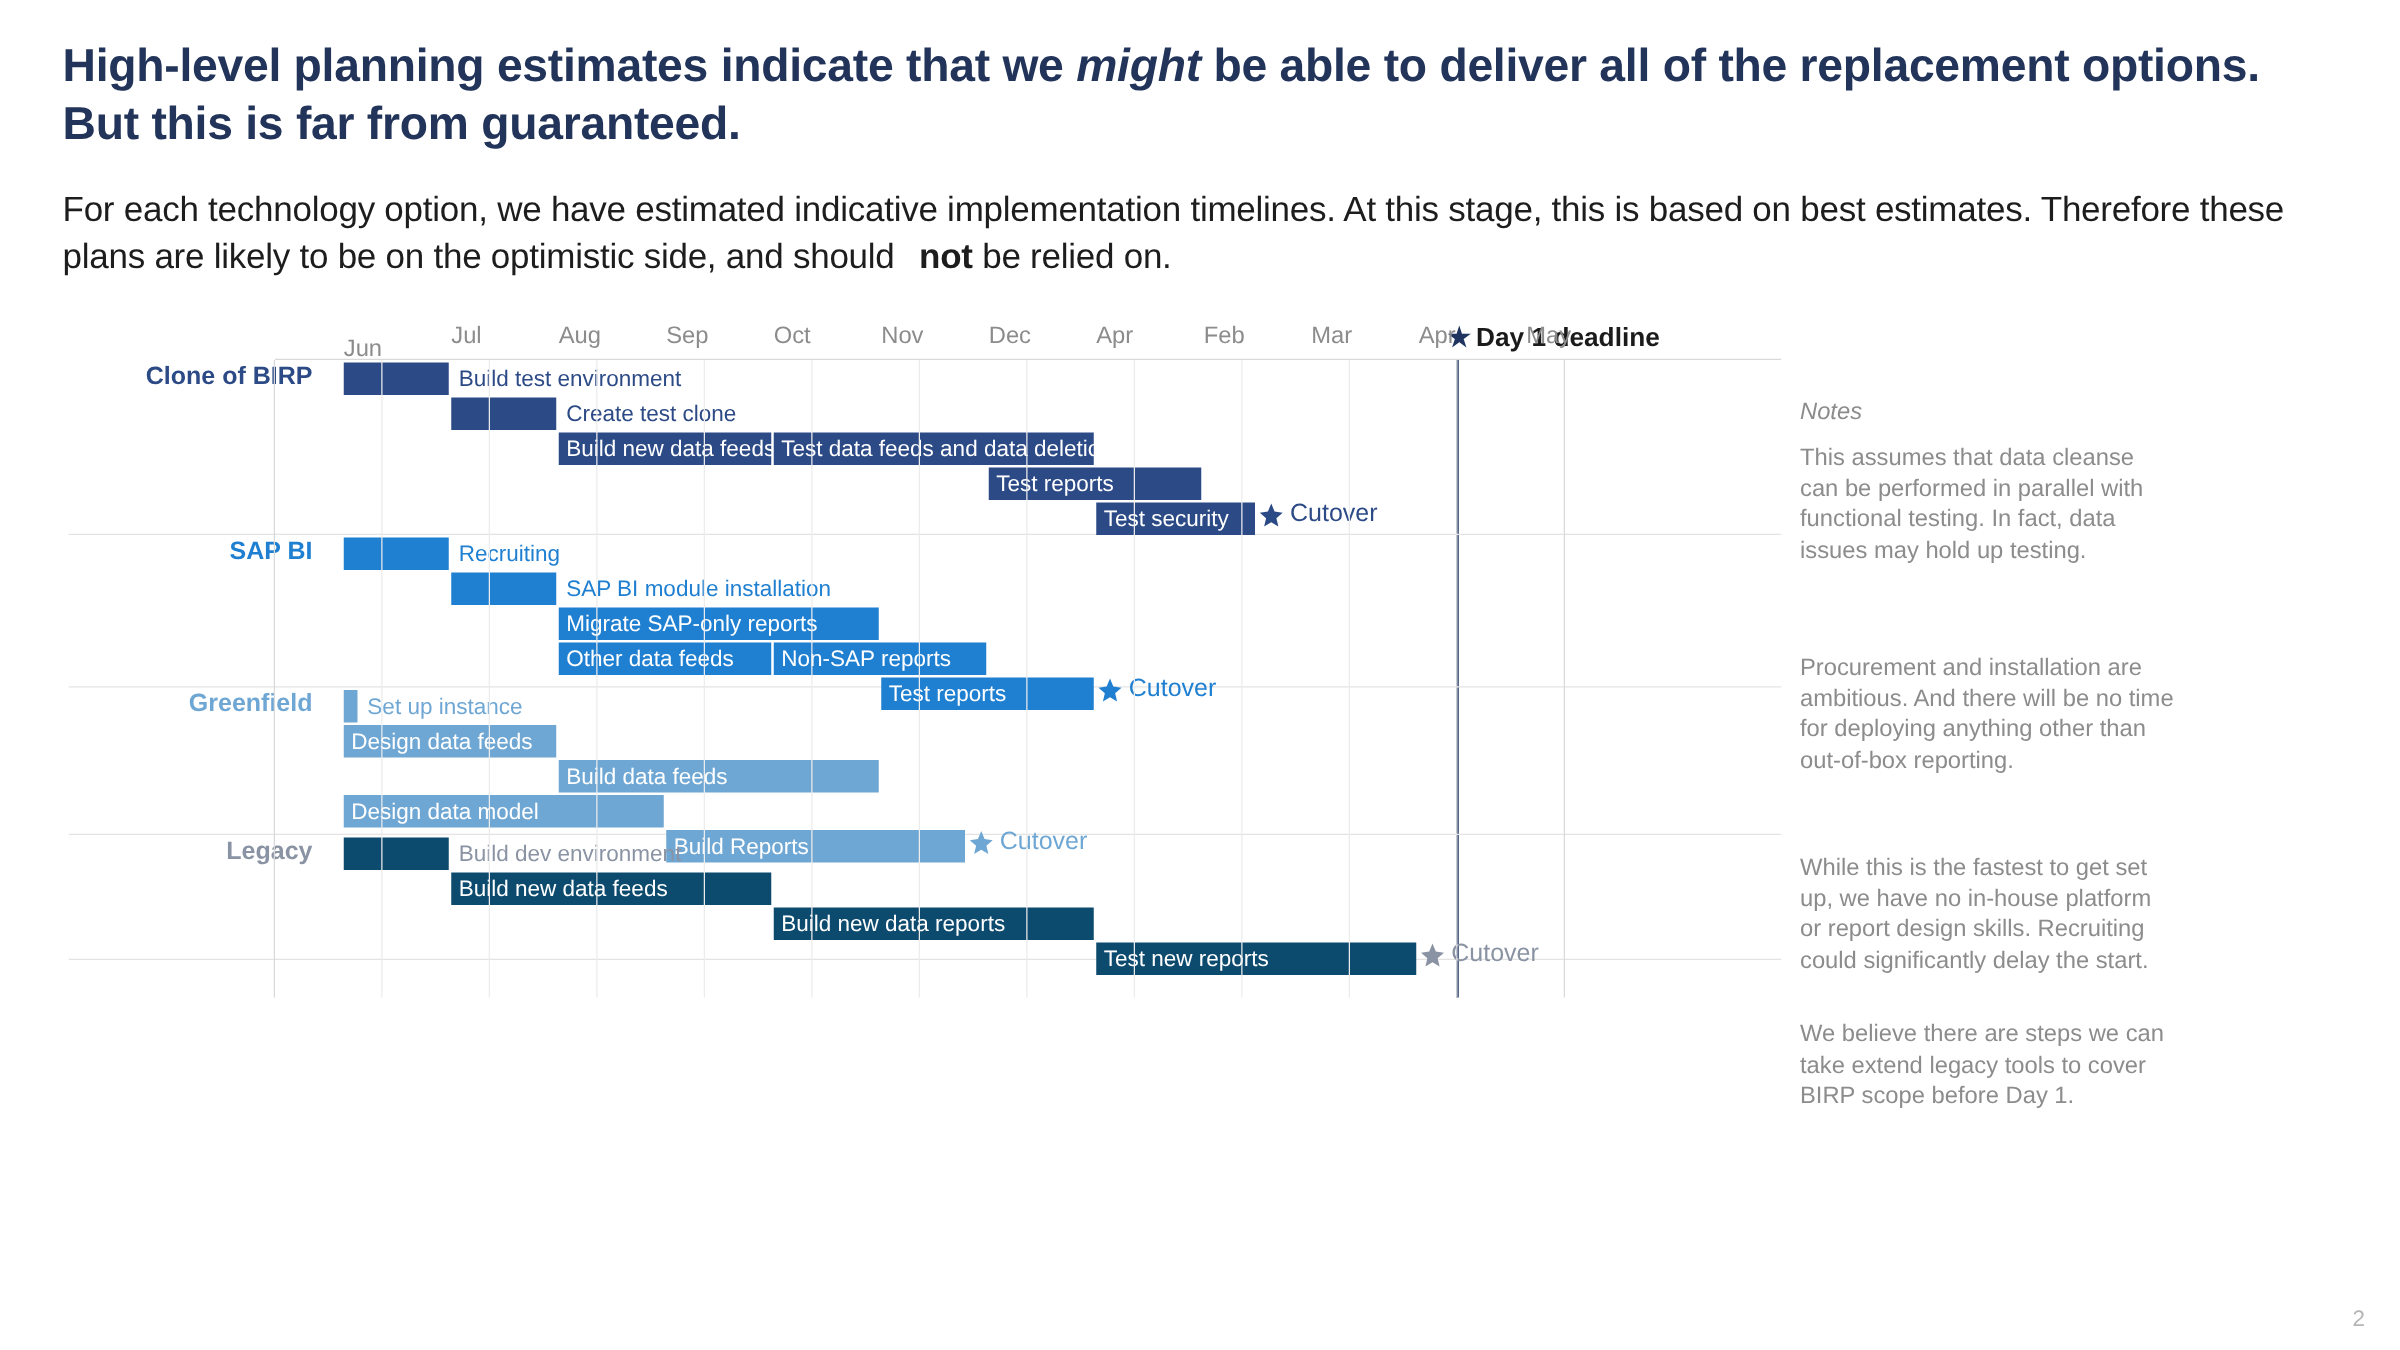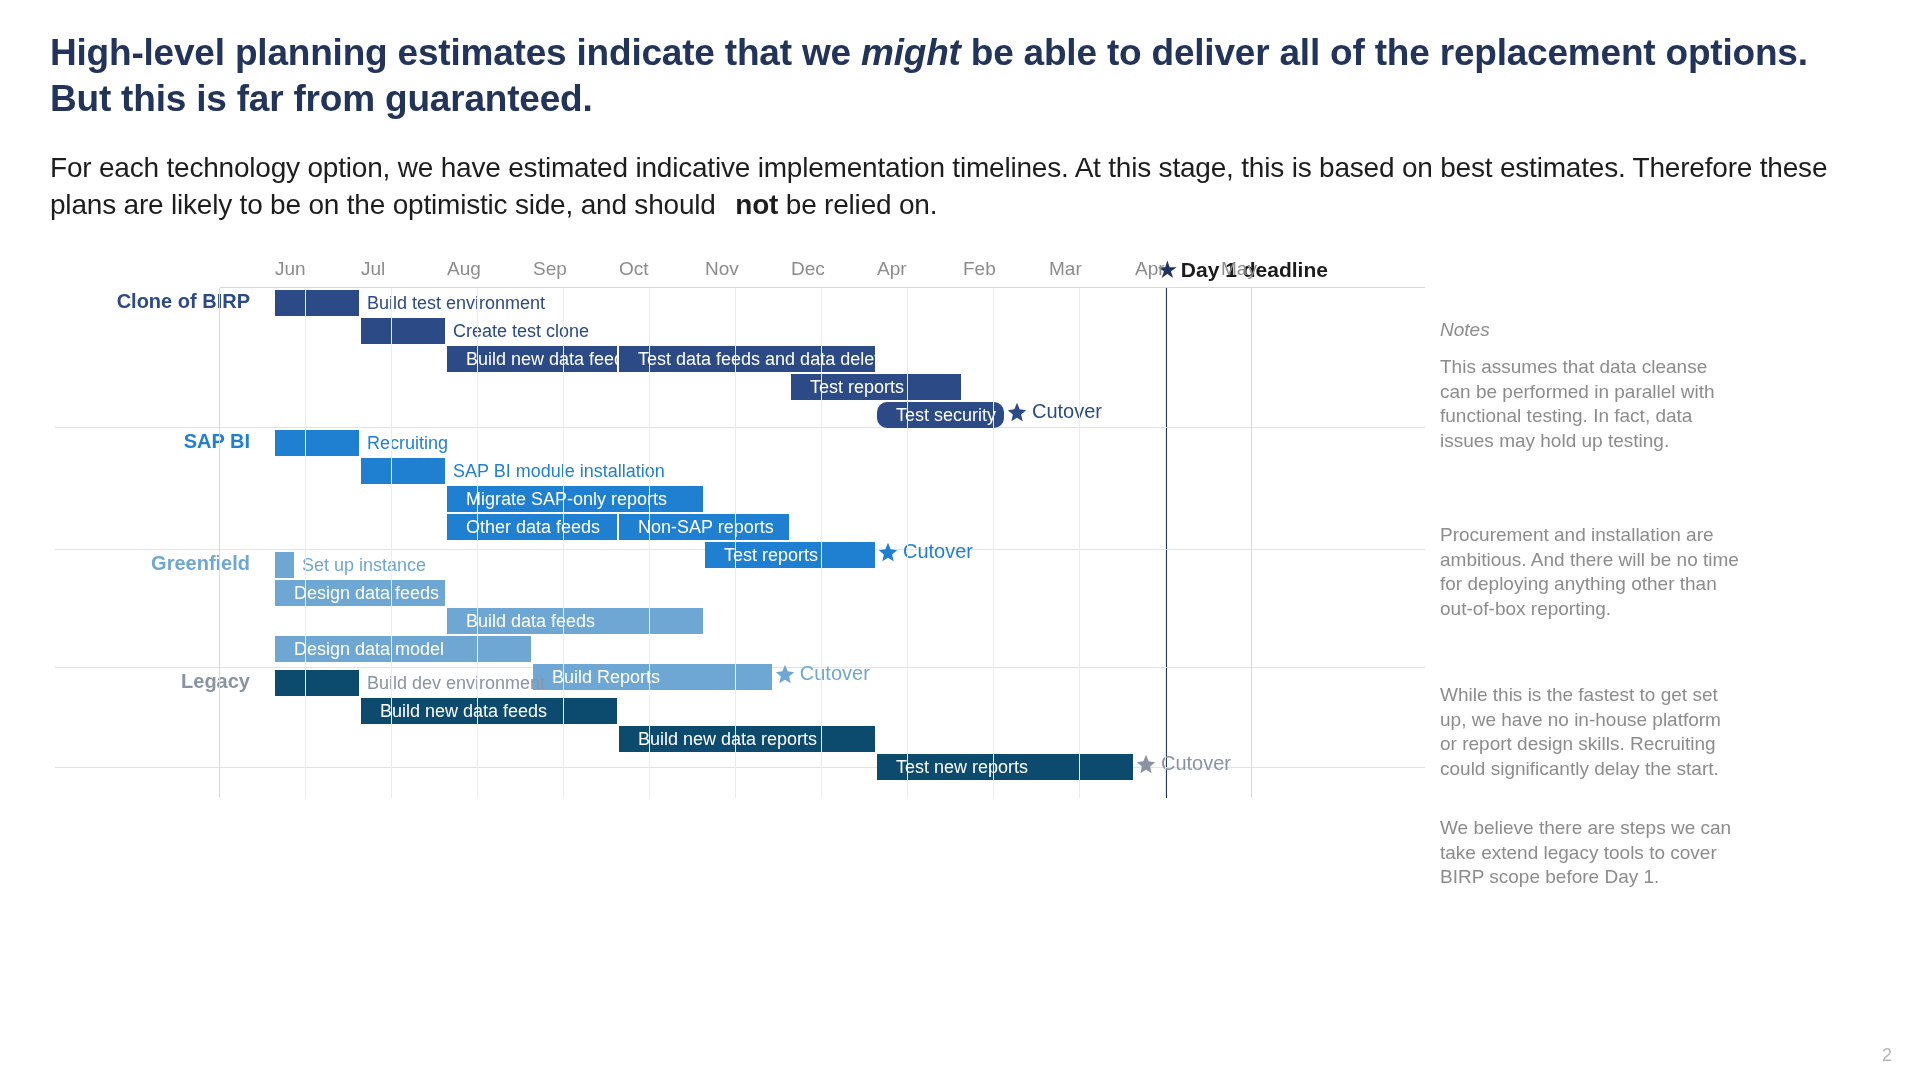--- a/index.html
+++ b/index.html
@@ -21,21 +21,21 @@
   .deadline { position: absolute; left: 1158px; top: 258px; }
   .deadline-line { position: absolute; left: 1165px; top: 288px; width: 0; height: 688px; border-left: 2px solid #1f3560; }
   .deadline-label { font-size: 21px; font-weight: 700; color: #1b1b1b; white-space: nowrap; }
   .deadline-label .star { color: #1f3560; font-size: 21px; margin-right: 4px; }
 
   
   .tracks { position: relative; margin-left: 0; }
   .track { position: relative; border-bottom: 1px solid #e3e3e3; }
   .track-label { position: absolute; left: 0; top: 2px; width: 205px; text-align: right; font-size: 20px; font-weight: 700; padding-right: 10px; }
   .bars { position: relative; margin-left: 165px; }
-  .bar { position: absolute; height: 26px; color: #fff; font-size: 18px; line-height: 26px; padding-left: 19px; white-space: nowrap; overflow: visible; }
+  .bar { position: absolute; height: 26px; color: #fff; font-size: 18px; line-height: 26px; padding-left: 6px; white-space: nowrap; overflow: visible; }
   .bar .lbl-right { position: absolute; left: calc(100% + 8px); top: 0; white-space: nowrap; }
 
   .cutover { position: absolute; font-size: 20px; display: flex; align-items: center; gap: 4px; }
   .cutover svg { width: 22px; height: 22px; }
 
   
   .notes-head { position: absolute; left: 1440px; top: 319px; font-size: 19px; font-style: italic; color: #8c8c8c; }
   .note { position: absolute; left: 1440px; width: 300px; font-size: 19px; color: #8c8c8c; line-height: 1.3; }
 
   .page-num { position: absolute; right: 28px; bottom: 14px; font-size: 18px; color: #b5b5b5; }
@@ -62,21 +62,21 @@
 
   <div class="deadline">
     <span class="deadline-label"><span class="star">★</span><span>Day 1 deadline</span></span>
   </div>
   <div class="deadline-line" style="height: 510px;"></div>
 
   <div class="notes-head">Notes</div>
 
   <div class="chart-wrap">
     <div class="months" id="months-row">
-        <div class="month" style="left: 55px;">Jun</div>
+        <div class="month" style="left: 55px; margin-top: 11px;">Jun</div>
         <div class="month" style="left: 141px;">Jul</div>
         <div class="month" style="left: 227px;">Aug</div>
         <div class="month" style="left: 313px;">Sep</div>
         <div class="month" style="left: 399px;">Oct</div>
         <div class="month" style="left: 485px;">Nov</div>
         <div class="month" style="left: 571px;">Dec</div>
         <div class="month" style="left: 657px;">Apr</div>
         <div class="month" style="left: 743px;">Feb</div>
         <div class="month" style="left: 829px;">Mar</div>
         <div class="month" style="left: 915px;">Apr</div>
@@ -88,21 +88,21 @@
           <div class="bars" style="height: 140px;">
             <div class="bar c-birp" style="left: 55px; width: 84px; top: 2px;">
               <span class="lbl-right lbl-birp">Build test environment</span>
             </div>
             <div class="bar c-birp" style="left: 141px; width: 84px; top: 30px;">
               <span class="lbl-right lbl-birp">Create test clone</span>
             </div>
             <div class="bar c-birp" style="left: 227px; width: 170px; top: 58px;">Build new data feeds</div>
             <div class="bar c-birp" style="left: 399px; width: 256px; top: 58px;">Test data feeds and data deletion</div>
             <div class="bar c-birp" style="left: 571px; width: 170px; top: 86px;">Test reports</div>
-            <div class="bar c-birp" style="left: 657px; width: 127px; top: 114px; border-radius: 10px;">Test security</div>
+            <div class="bar c-birp" style="left: 657px; width: 127px; top: 114px;">Test security</div>
             <div class="cutover lbl-birp" style="left: 786px; top: 112px;">
               <svg viewBox="0 0 24 24">
                 <path fill="#2c4a86" d="M12 2l2.9 6.9L22 10l-5.5 4.8L18.2 22 12 18.3 5.8 22l1.7-7.2L2 10l7.1-1.1z"></path>
               </svg>
               <span>Cutover</span>
             </div>
           </div>
         </div>
         <div class="track" style="height: 122px;">
           <div class="track-label lbl-sap">SAP BI</div>

